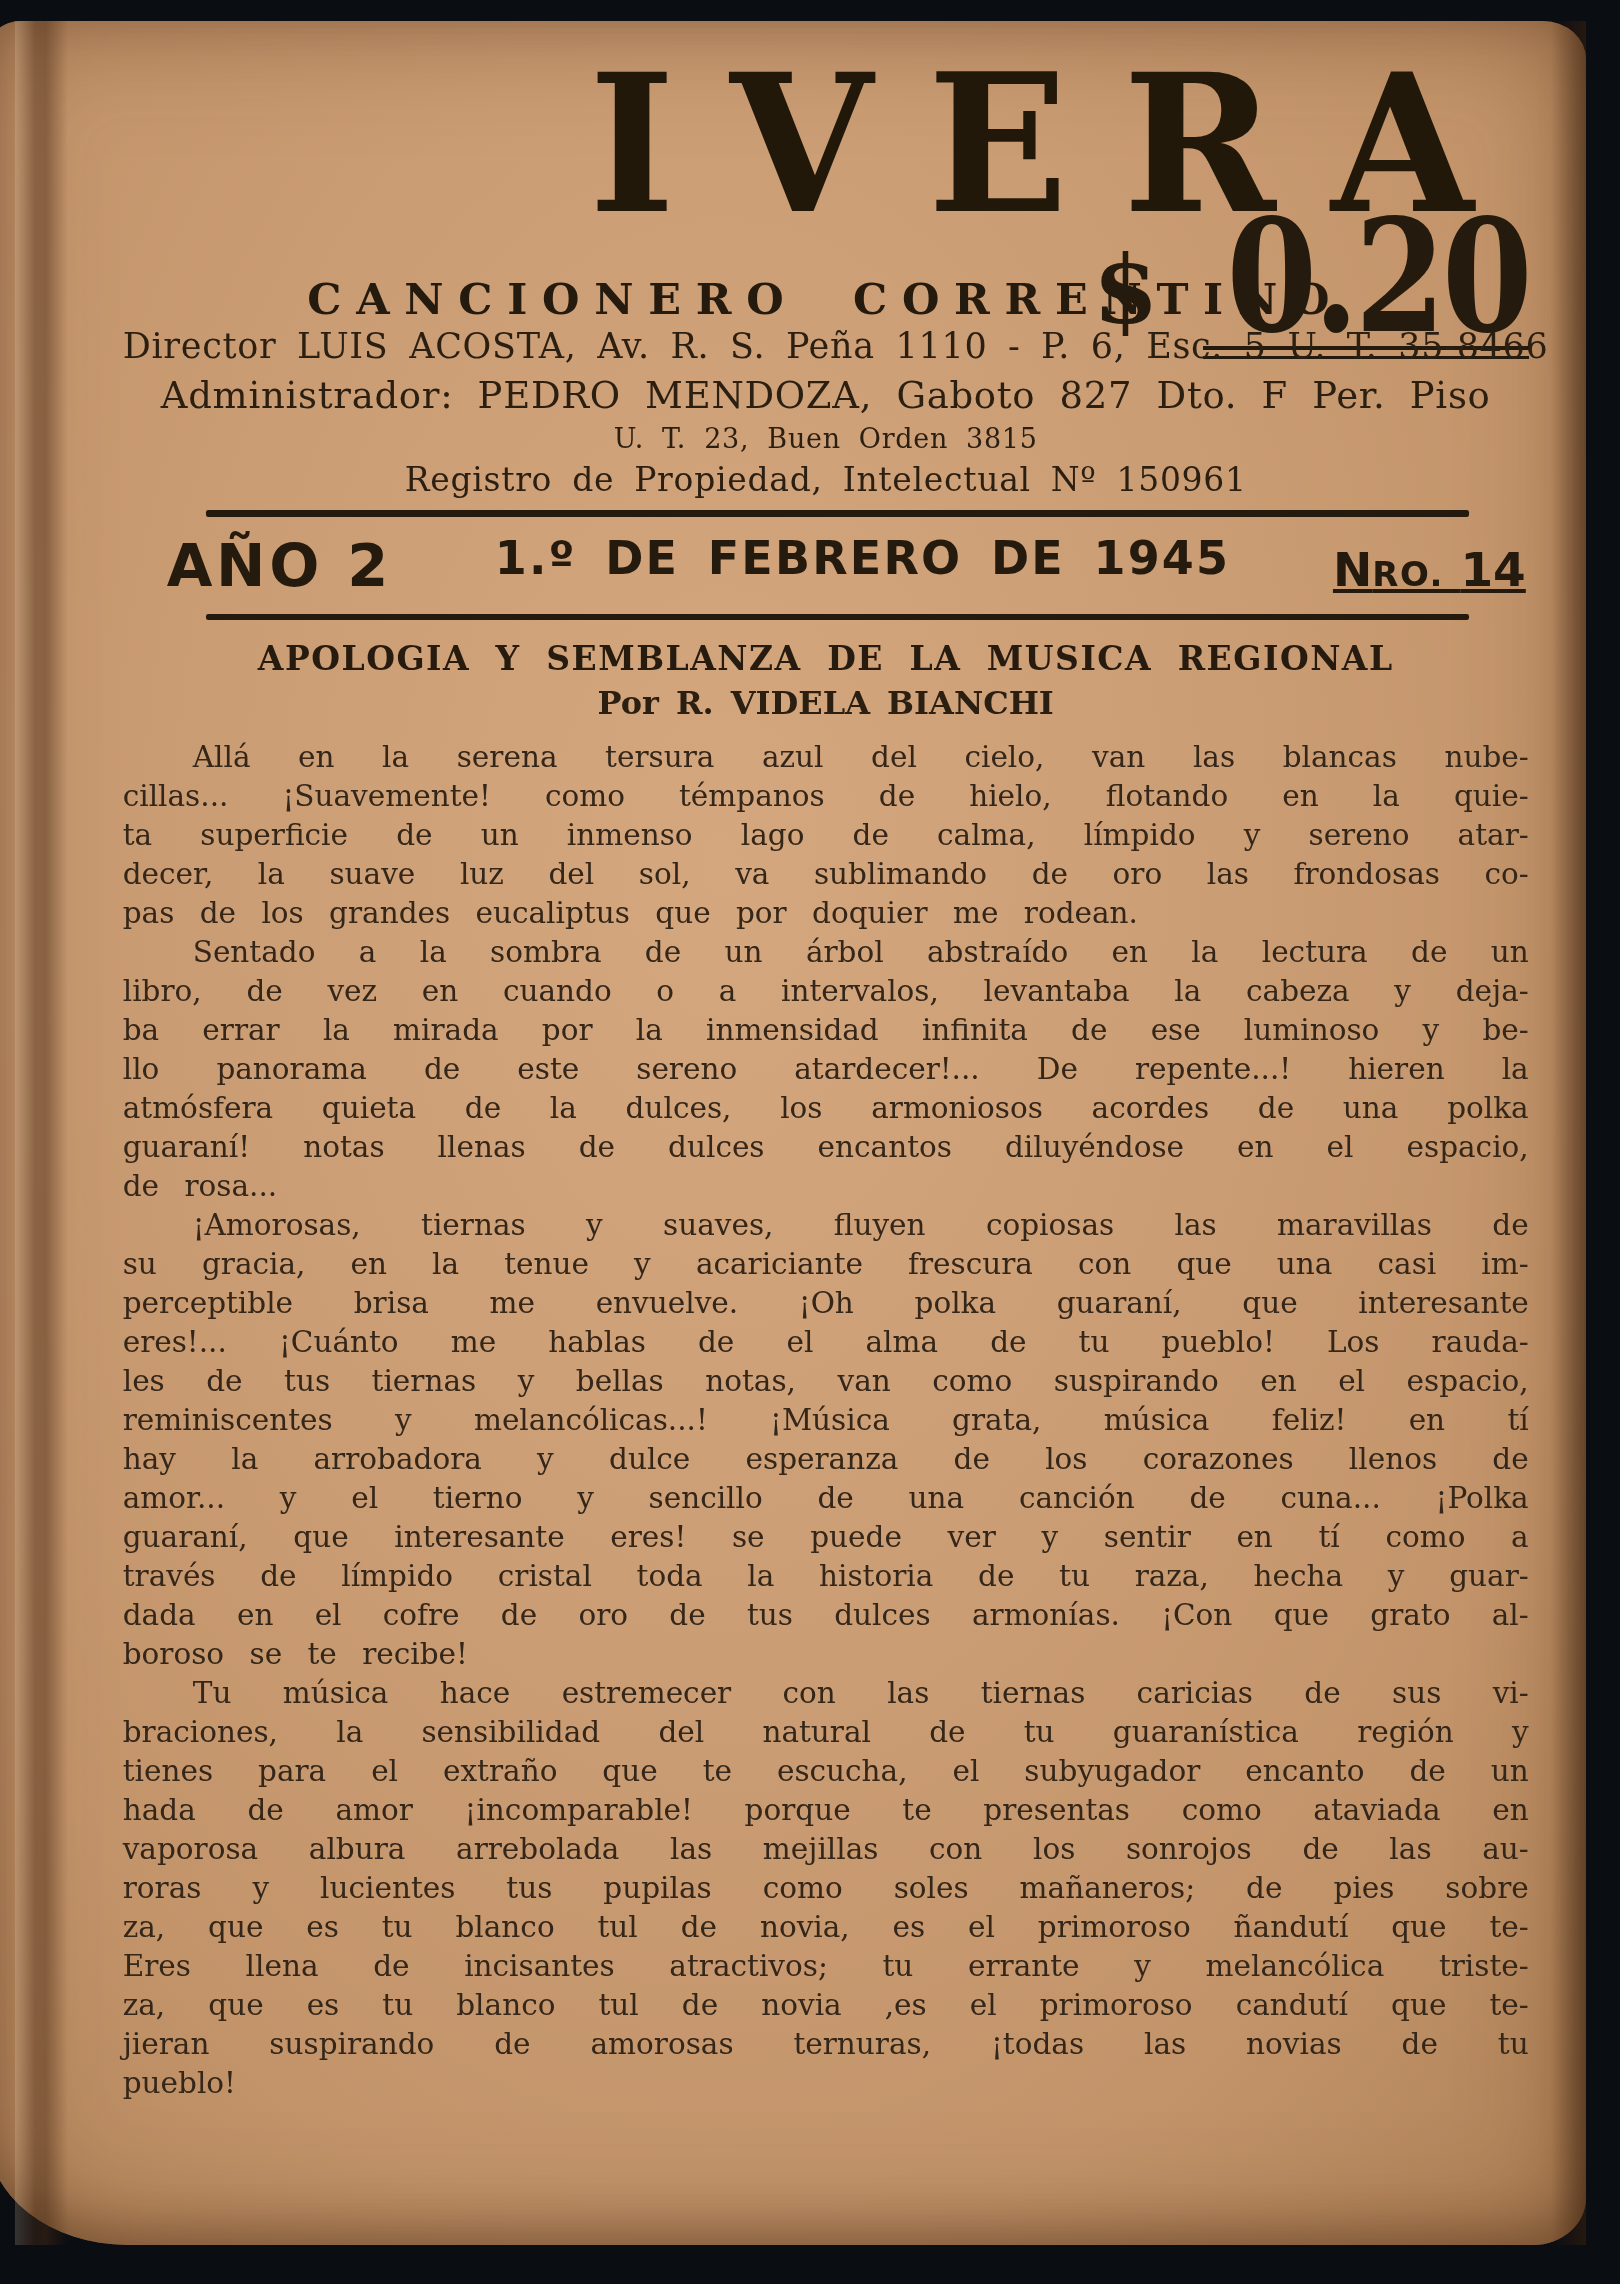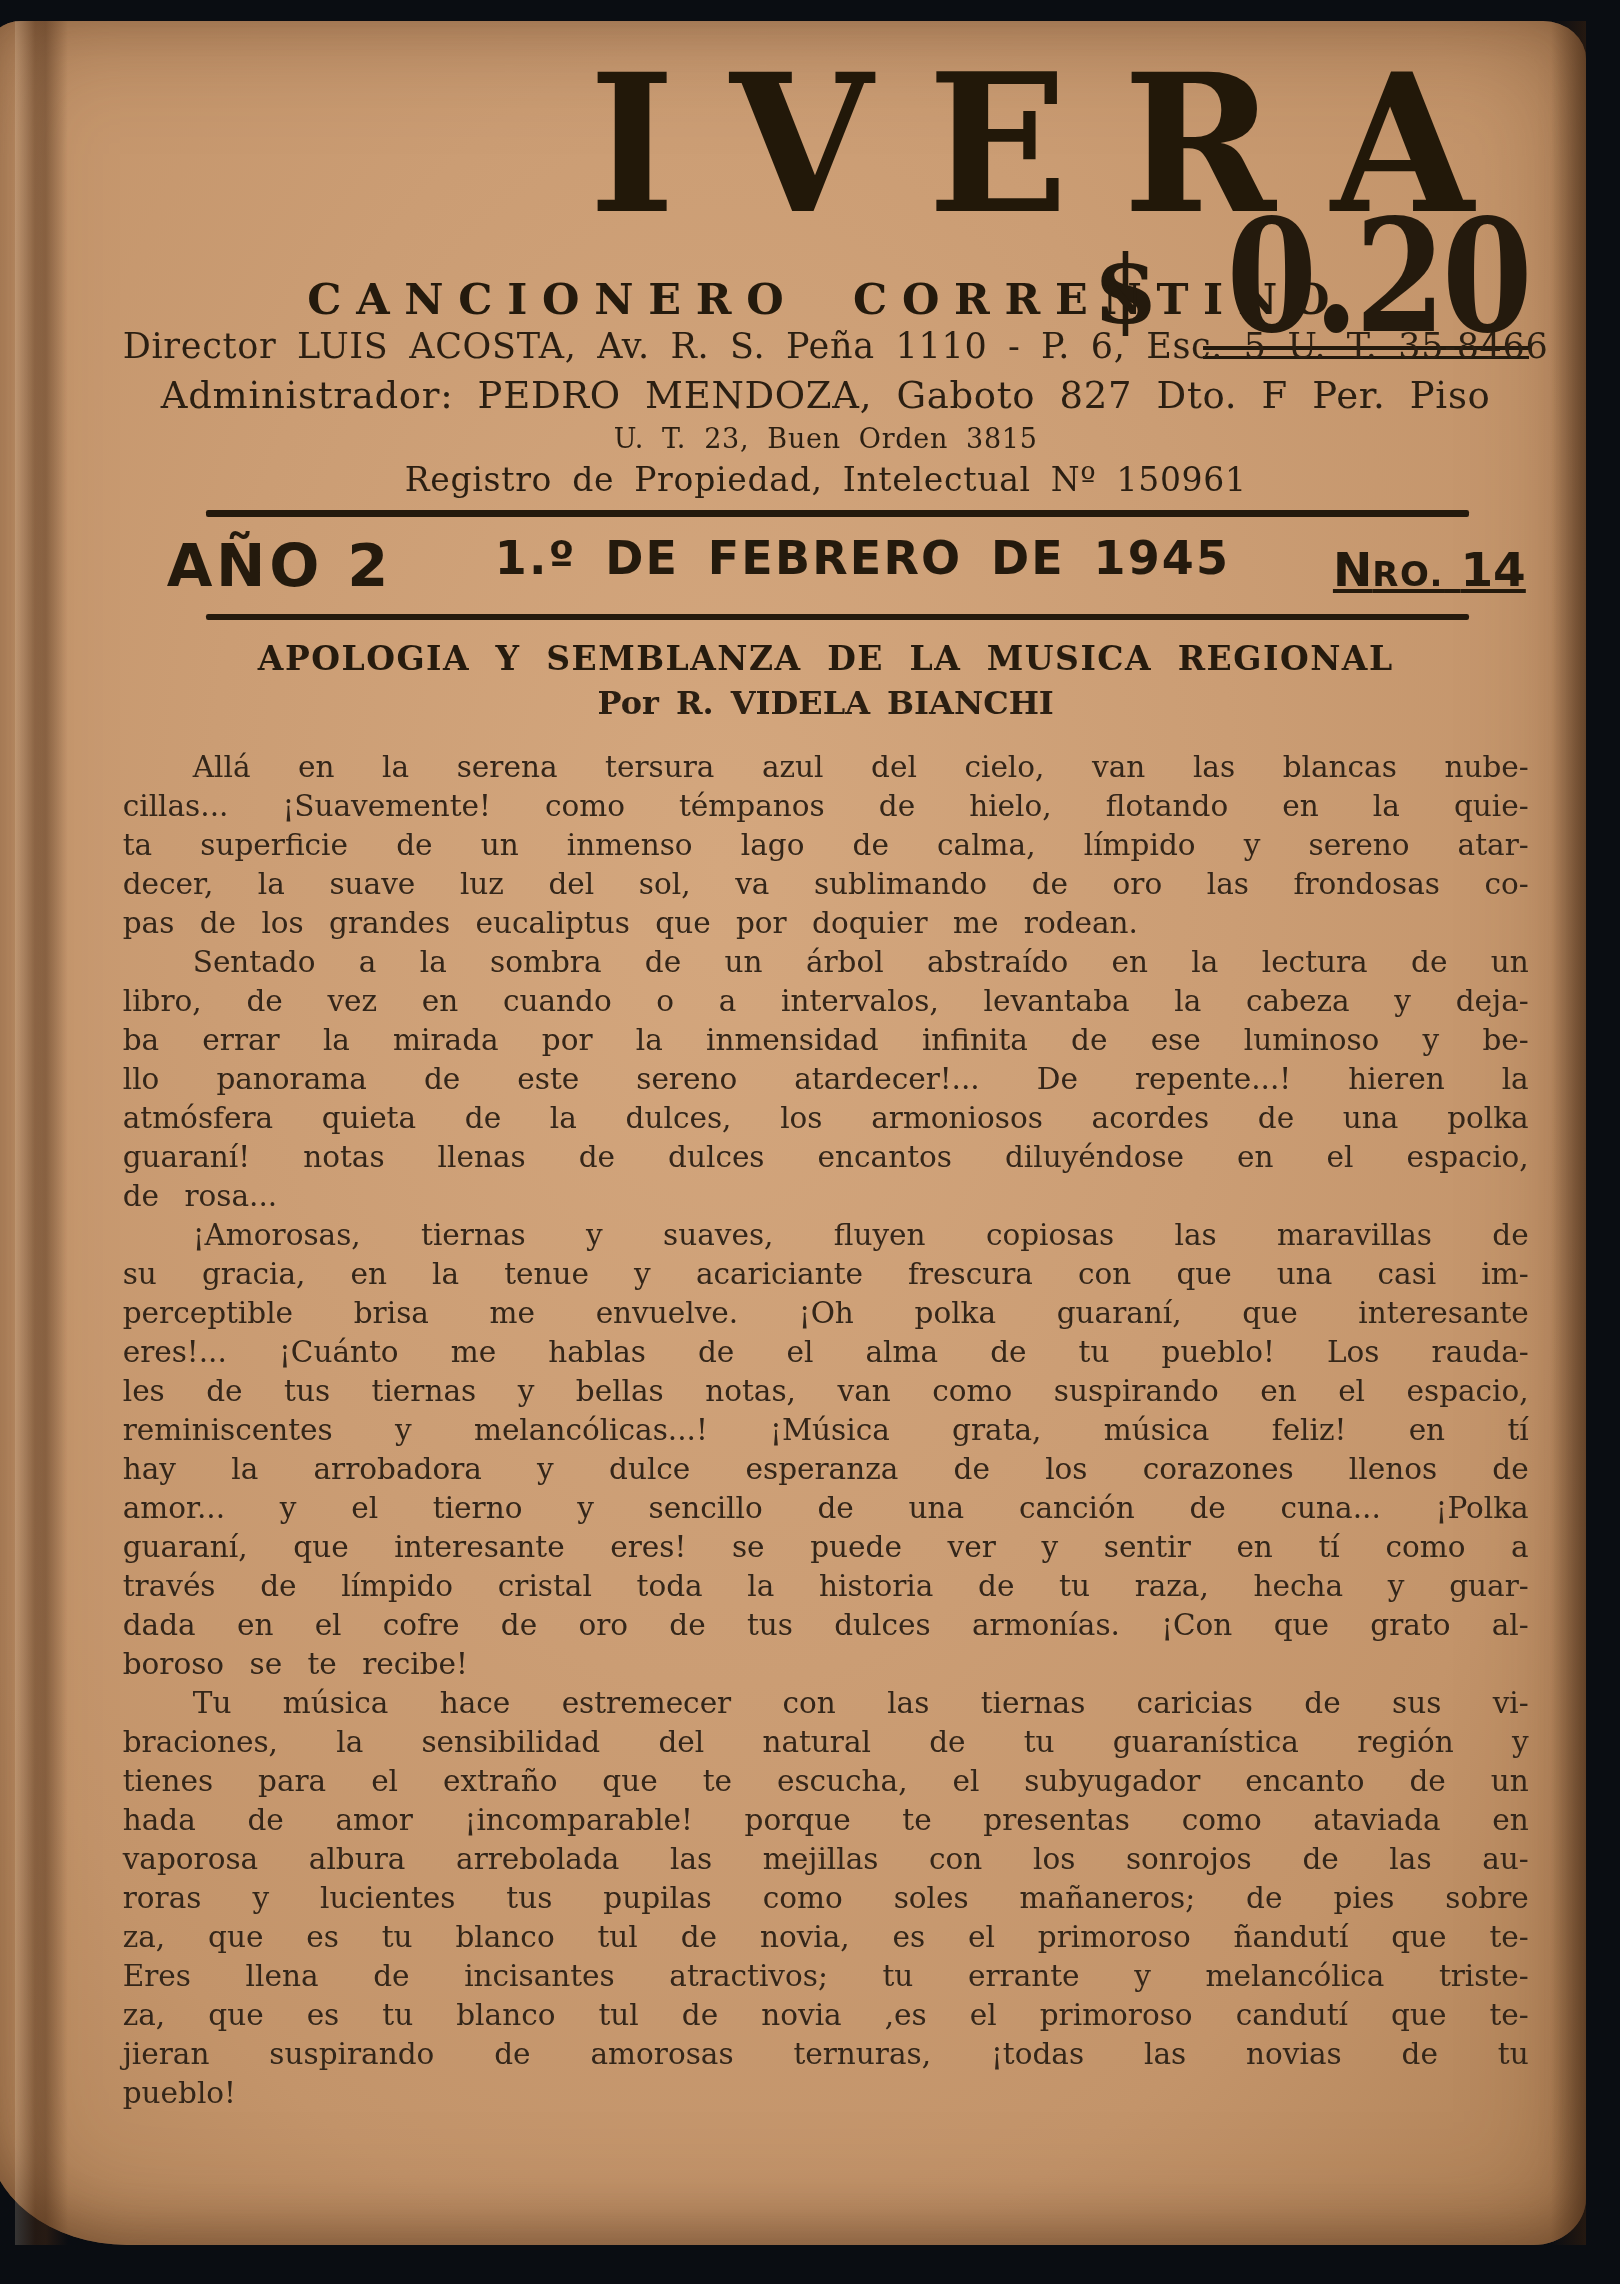--- a/index.html
+++ b/index.html
@@ -45,21 +45,21 @@
   .iss-date{position:absolute;left:50%;transform:translateX(-45%);font-size:46px;
             letter-spacing:2.2px;word-spacing:10.3px;white-space:nowrap;}
   .iss-num{font-size:47px;white-space:nowrap;text-decoration:underline;}
   .iss-num .small{font-size:34px;letter-spacing:1.5px;}
 
   
   .article-title{margin-top:22px;text-align:center;font-weight:700;font-size:33px;line-height:1;
                  letter-spacing:1.5px;word-spacing:12.5px;color:#261b0e;white-space:nowrap;}
   .byline{margin-top:11.8px;text-align:center;font-weight:700;font-size:32px;line-height:1;
           word-spacing:5.9px;color:#2b1f12;}
-  .body-text{margin-top:29px;font-size:29.5px;line-height:39px;color:#342619;}
+  .body-text{margin-top:19px;font-size:29.5px;line-height:39px;color:#342619;}
   .bline{text-align:justify;text-align-last:justify;word-spacing:10.3px;}
   .bline.indent{padding-left:70px;}
   .bline.ragged{text-align-last:left;word-spacing:16px;}
   .para.gap{margin-top:16px;}
 </style>
 </head>
 <body>
 
 <div class="screen">
   <div class="page">

